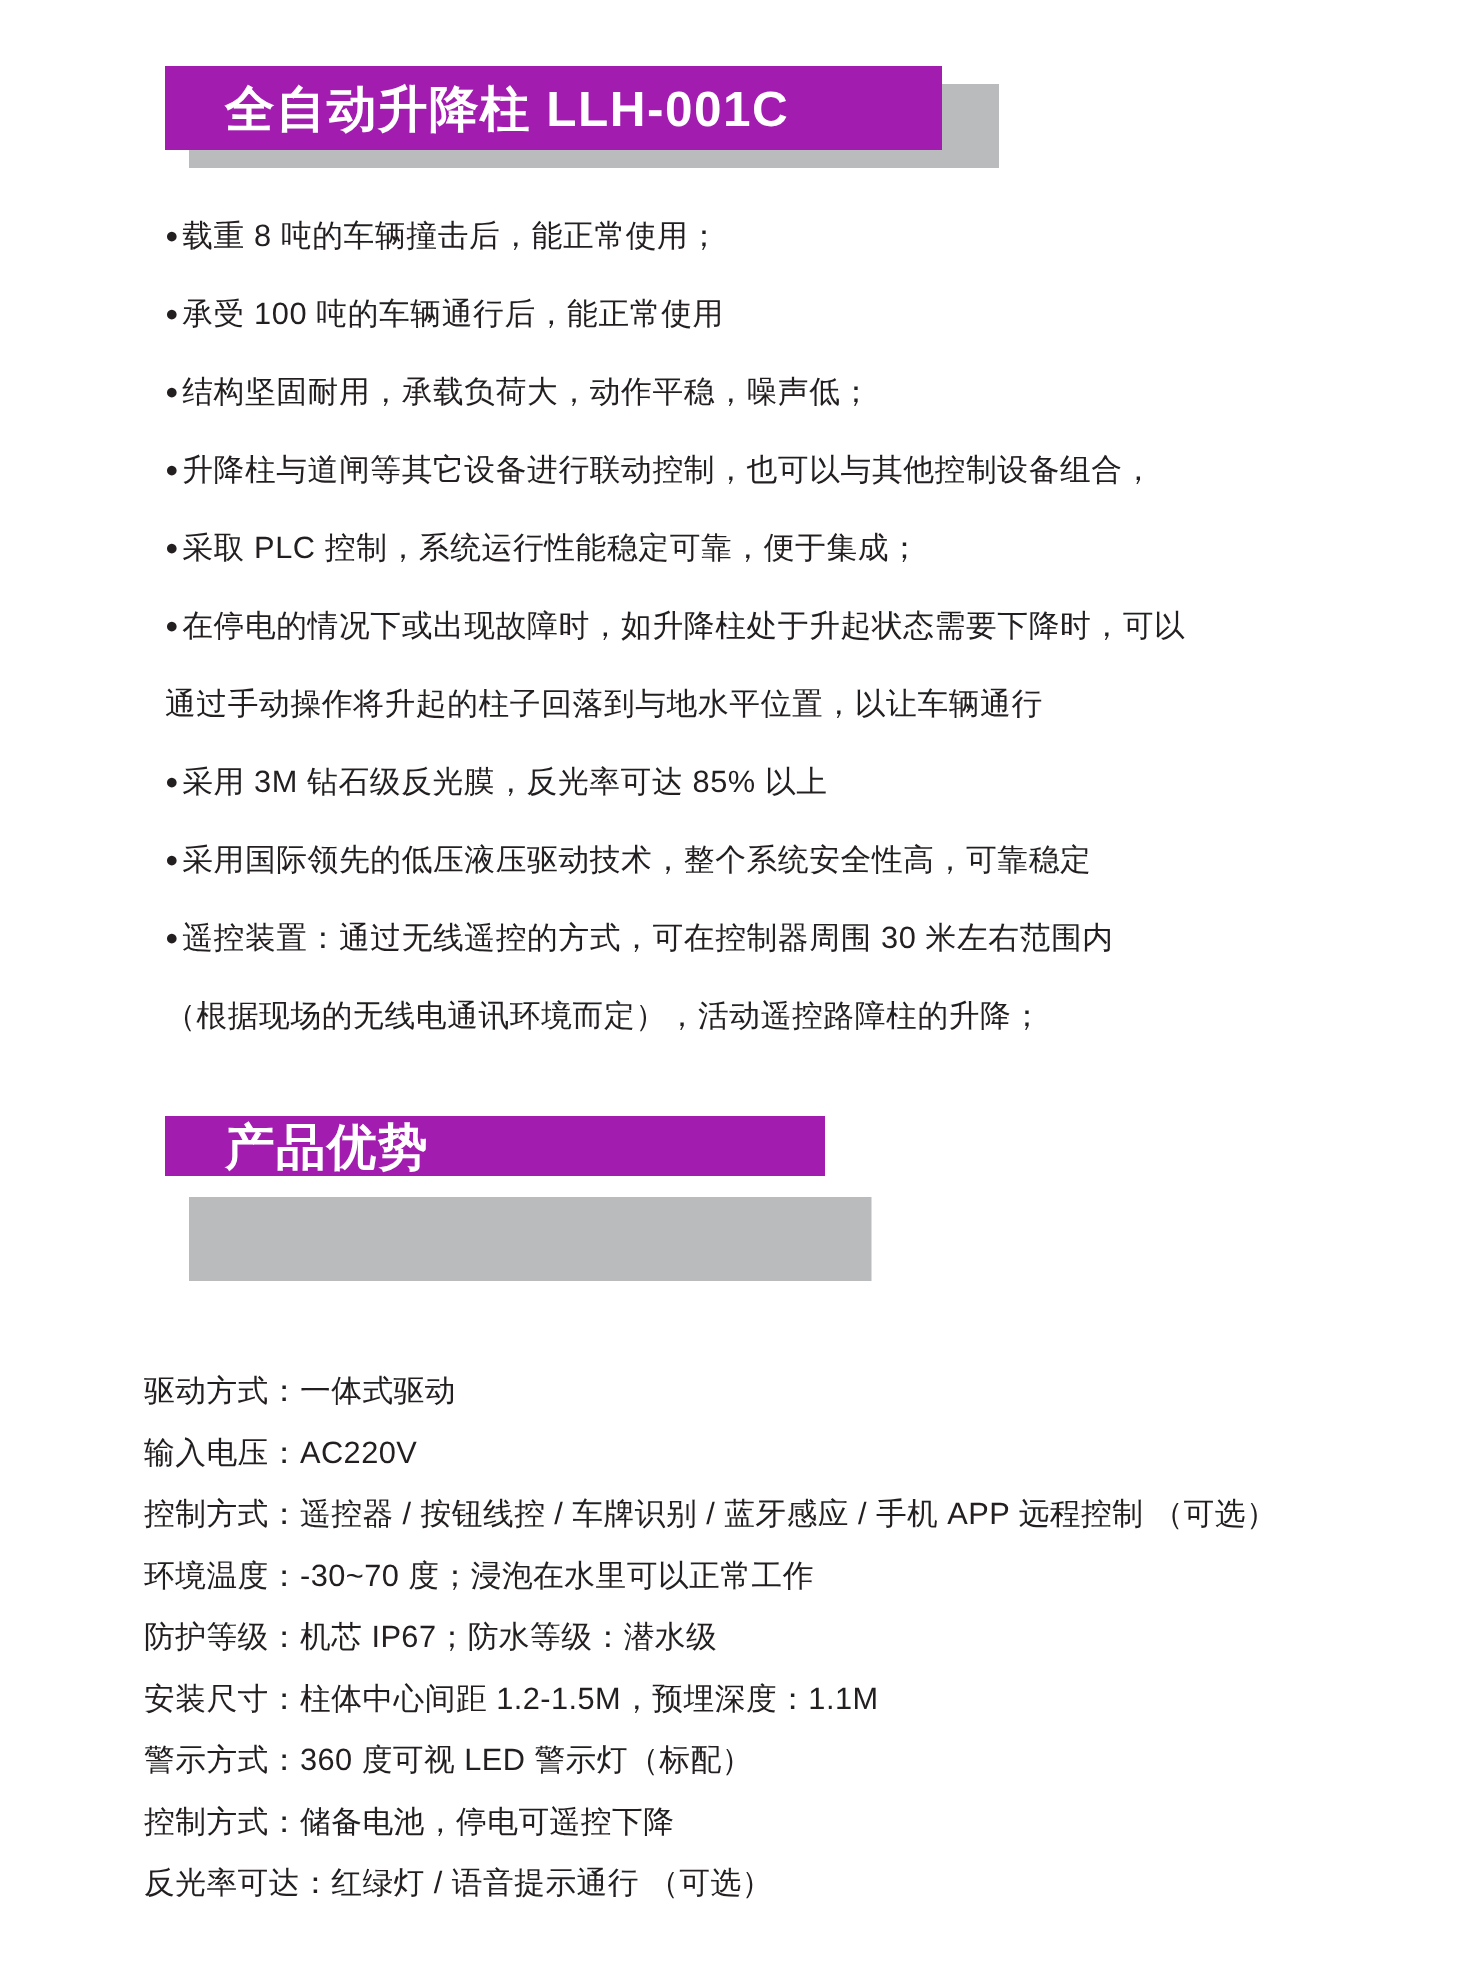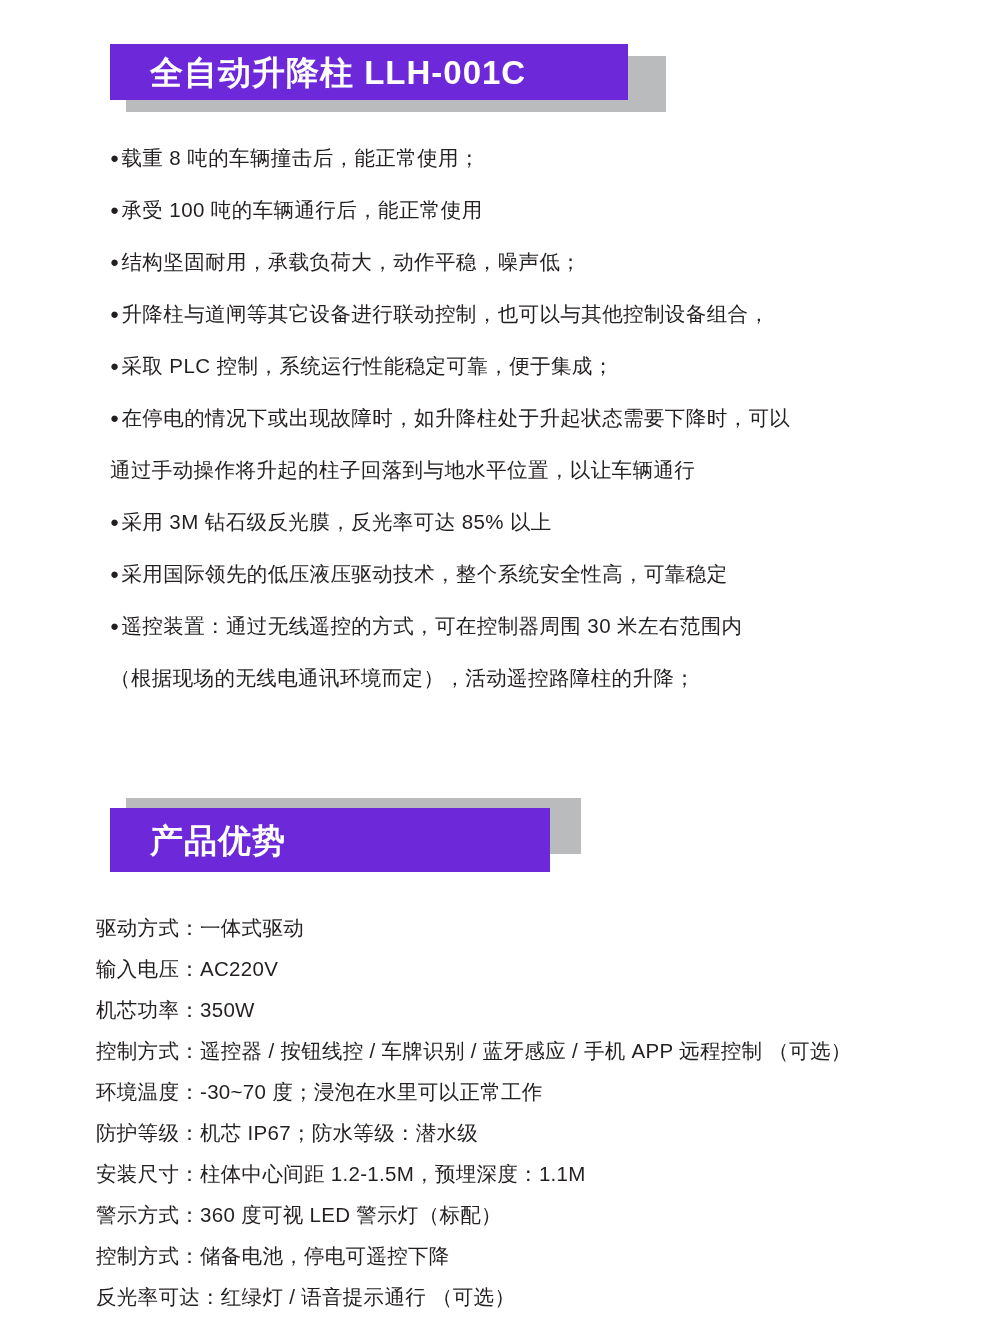--- a/index.html
+++ b/index.html
@@ -20,21 +20,21 @@
     width: 986px;
     height: 1322px;
     box-sizing: border-box;
   }
   .banner-shadow {
     position: absolute;
     background: #b9bbbd;
   }
   .banner {
     position: absolute;
-    background: #6d28d9;
+    background: #a21caf;
     color: #ffffff;
     font-weight: bold;
     display: flex;
     align-items: center;
     letter-spacing: 1px;
   }
   .banner .title-text {
     padding-left: 40px;
     font-size: 33px;
     line-height: 1;
@@ -56,23 +56,23 @@
   }
   
   #banner2-shadow {
     left: 126px;
     top: 798px;
     width: 455px;
     height: 56px;
   }
   #banner2 {
     left: 110px;
-    top: 808px;
+    top: 744px;
     width: 440px;
-    height: 64px;
+    height: 40px;
     text-align: right;
   }
 
   
   .features {
     position: absolute;
     left: 110px;
     top: 132px;
     width: 790px;
   }
@@ -160,23 +160,20 @@
   </div>
 
   <div class="specs">
     <div class="spec-line">
       <span>驱动方式：</span><span>一体式驱动</span>
     </div>
     <div class="spec-line">
       <span>输入电压：</span><span>AC220V</span>
     </div>
     <div class="spec-line">
-      <span>机芯功率：</span><span>350W</span>
-    </div>
-    <div class="spec-line">
       <span>控制方式：</span><span>遥控器 / 按钮线控 / 车牌识别 / 蓝牙感应 / 手机 APP 远程控制 （可选）</span>
     </div>
     <div class="spec-line">
       <span>环境温度：</span><span>-30~70 度；浸泡在水里可以正常工作</span>
     </div>
     <div class="spec-line">
       <span>防护等级：</span><span>机芯 IP67；防水等级：潜水级</span>
     </div>
     <div class="spec-line">
       <span>安装尺寸：</span><span>柱体中心间距 1.2-1.5M，预埋深度：1.1M</span>

